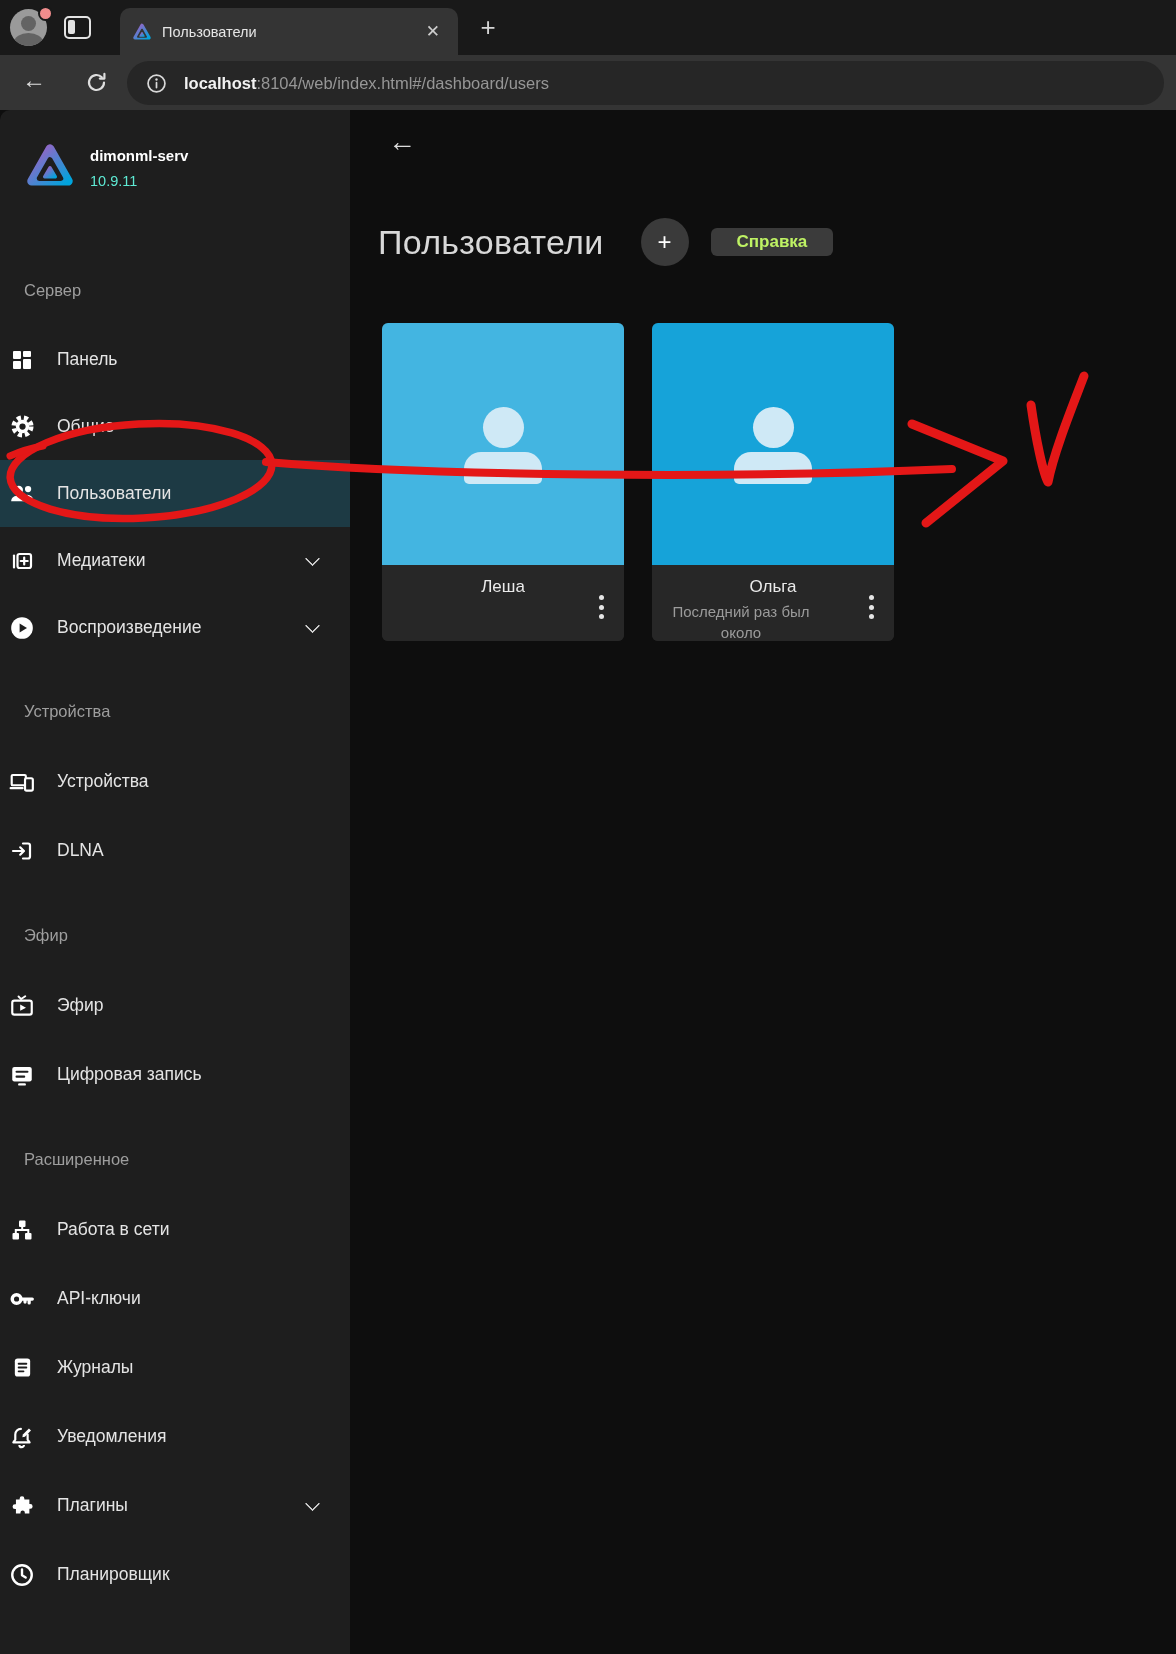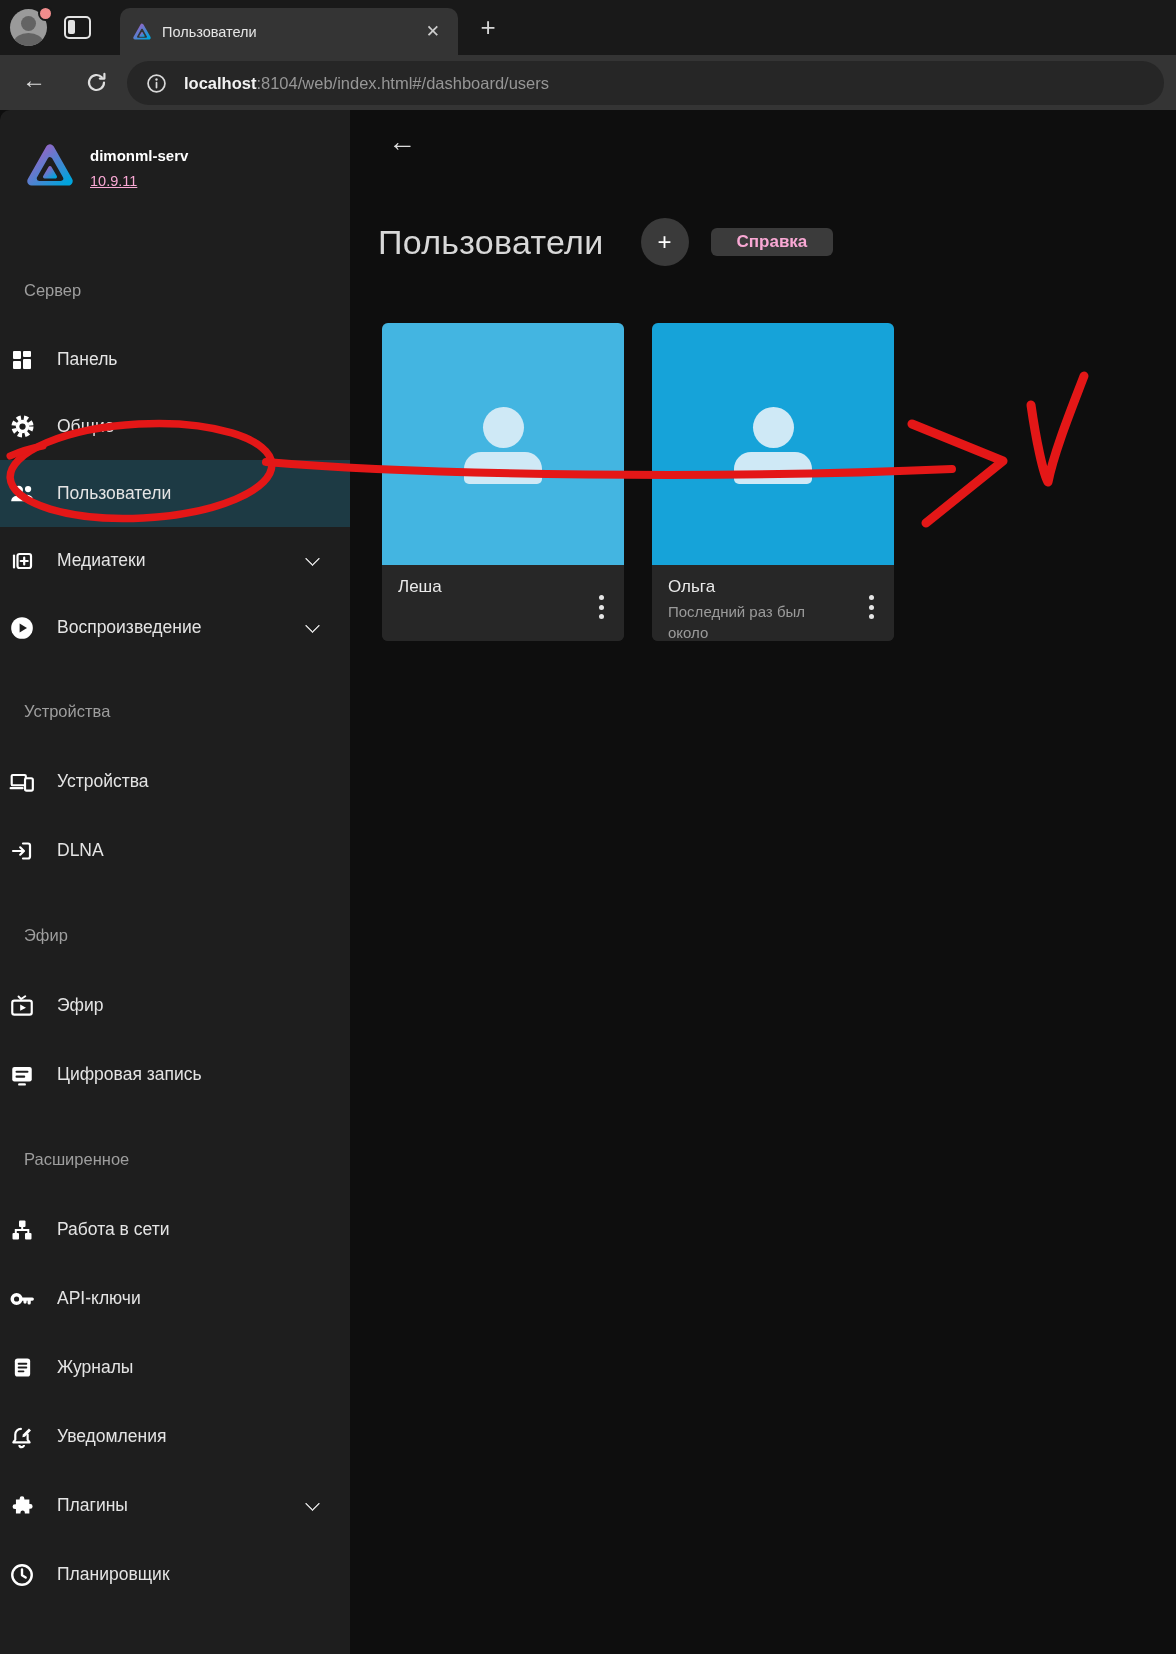--- a/index.html
+++ b/index.html
@@ -32,40 +32,40 @@
   .url{font-size:16.5px;margin-left:16px;white-space:nowrap;}
   .url .host{color:#f2f2f2;font-weight:600;}
   .url .rest{color:#969696;font-weight:400;}
   
   .page{position:relative;width:1176px;height:1544px;background:#0e0e0e;}
   .sidebar{position:absolute;left:0;top:0;width:350px;height:1544px;background:#1e1e1e;
     border-top-left-radius:10px;overflow:hidden;}
   .side-header{padding:30px 24px 0 24px;display:flex;align-items:center;}
   .server-meta{margin-left:14px;}
   .server-name{color:#ffffff;font-size:15px;font-weight:600;line-height:26px;}
-  .server-version{color:#f9a8d4;font-size:14.5px;margin-top:4px;text-decoration:underline;}
+  .server-version{color:#5eead4;font-size:14.5px;margin-top:4px;}
   .nav-section-label{margin:40px 24px 26px 24px;color:#9e9e9e;font-size:16.5px;line-height:20px;}
   .nav-section-label.first{margin-top:88px;}
   .nav-item{height:67px;display:flex;align-items:center;padding:0 9px;position:relative;cursor:pointer;}
   .sec .nav-item{height:69px;}
   .nav-item.active{background:#1d3a44;}
   .nav-item .ni{width:26px;height:26px;flex:0 0 26px;display:flex;align-items:center;justify-content:center;}
   .nav-item .lbl{color:#e4e4e4;font-size:17.5px;margin-left:22px;}
   .chev{position:absolute;right:32px;top:50%;width:9px;height:9px;border-right:2.5px solid #cfcfcf;
     border-bottom:2.5px solid #cfcfcf;transform:translateY(-70%) rotate(45deg);border-radius:1px;}
   
   .main{position:absolute;left:350px;top:0;width:826px;height:1544px;}
   .back-btn{position:absolute;left:38px;top:16px;color:#dcdcdc;font-size:28px;}
   .header-row{position:absolute;left:28px;top:108px;display:flex;align-items:center;}
   .page-title{color:#d8d8d8;font-size:34px;font-weight:400;letter-spacing:.3px;}
   .add-btn{width:48px;height:48px;border-radius:50%;background:#3a3a3a;color:#ffffff;font-size:24px;
     display:flex;align-items:center;justify-content:center;margin-left:37px;font-weight:300;}
-  .help-btn{margin-left:22px;background:#3b3b3b;color:#f9a8d4;font-weight:700;font-size:17px;
+  .help-btn{margin-left:22px;background:#3b3b3b;color:#bef264;font-weight:700;font-size:17px;
     padding:4px 26px;border-radius:6px;}
-  .cards{position:absolute;left:32px;top:213px;display:flex;gap:28px;}
+  .cards{position:absolute;left:32px;top:213px;display:flex;gap:28px;text-align:center;}
   .card{width:242px;height:318px;border-radius:6px;overflow:hidden;background:#272727;position:relative;}
   .card-img{height:242px;position:relative;}
   .c0 .card-img{background:#43b5e1;}
   .c1 .card-img{background:#0b7aa6;}
   .c2 .card-img{background:#16a3d9;}
   .pers{position:absolute;left:50%;top:84px;transform:translateX(-50%);width:78px;}
   .pers .ph{width:41px;height:41px;border-radius:50%;background:#cfe9f6;margin:0 auto;}
   .pers .pb{width:78px;height:32px;background:#cfe9f6;border-radius:17px 17px 5px 5px;margin-top:4px;}
   .card-footer{position:absolute;left:0;top:242px;width:100%;height:76px;background:#272727;
     box-sizing:border-box;padding:10px 16px 0 16px;overflow:hidden;}

